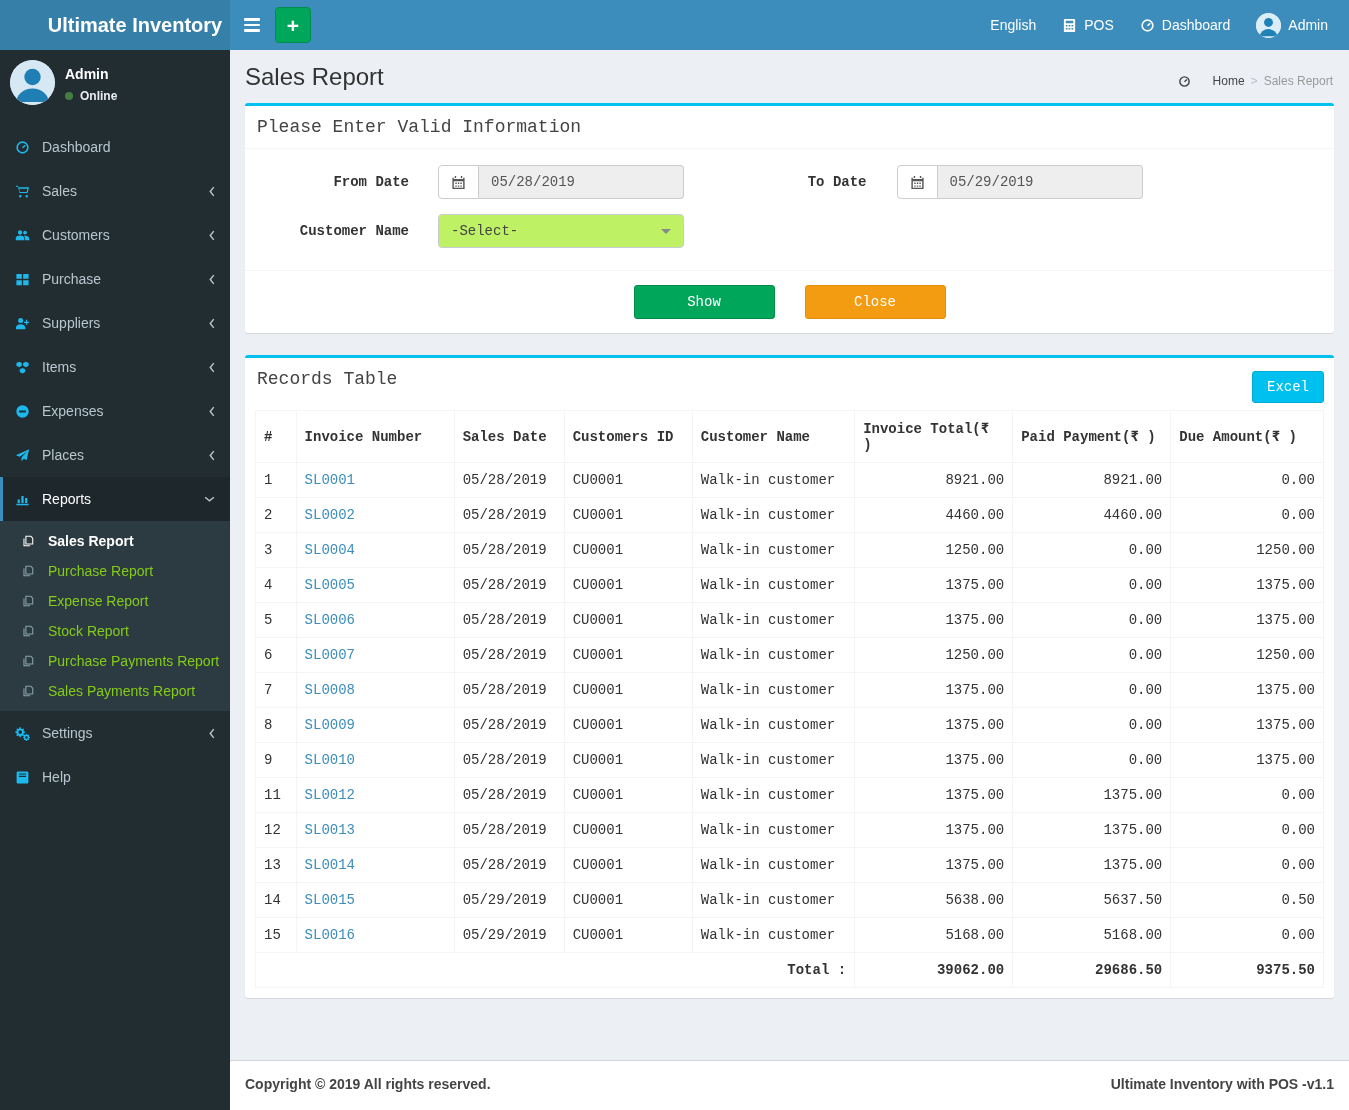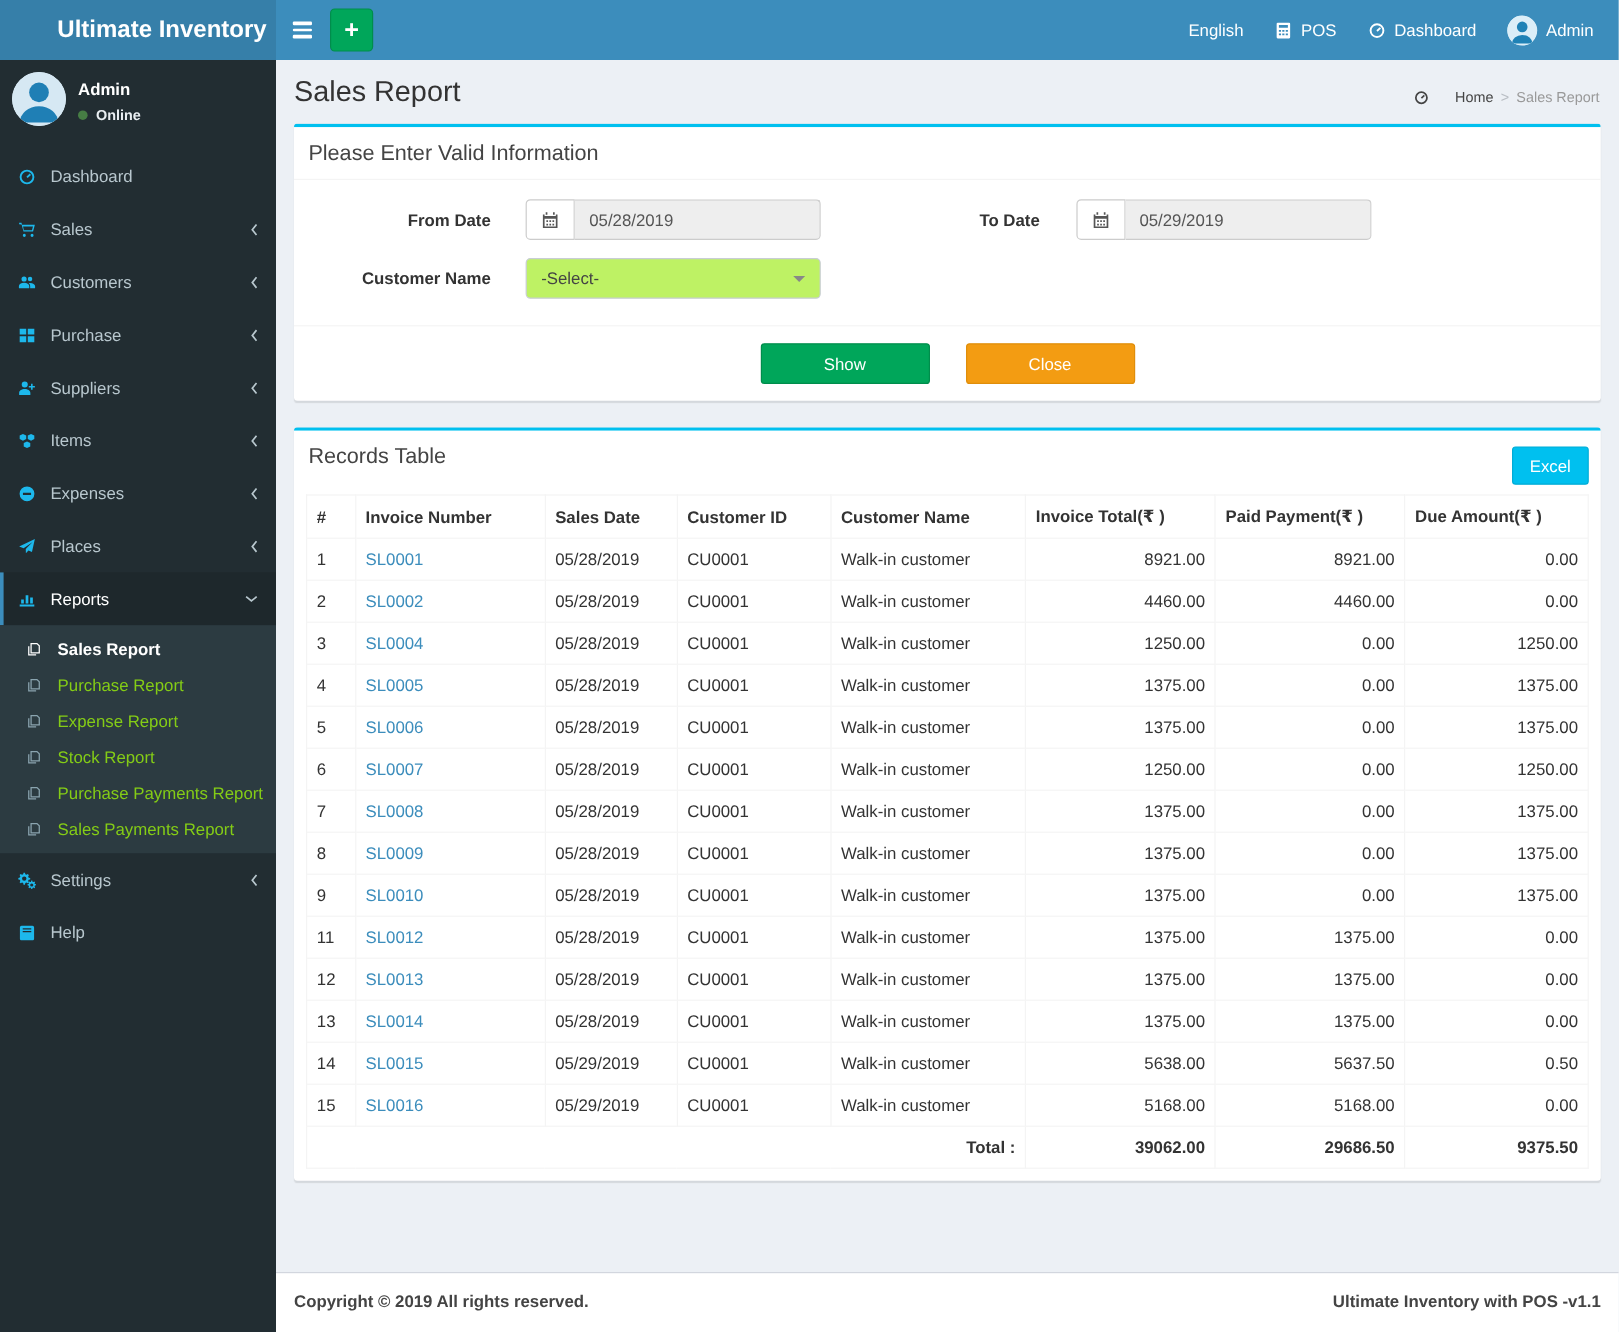--- a/index.html
+++ b/index.html
@@ -54,21 +54,21 @@
 
   
   .content-wrapper { position:absolute; top:50px; left:230px; right:0; bottom:50px; background:#ecf0f5; overflow:hidden; }
   .content-header { position:relative; padding:13px 15px 12px; }
   .content-header h1 { margin:0; font-size:24px; font-weight:normal; color:#333; }
   .breadcrumb { position:absolute; right:16px; top:24px; font-size:12px; color:#444; display:flex; align-items:center; gap:6px; }
   .breadcrumb .bc-home { display:flex; align-items:center; gap:22px; cursor:pointer; color:#444; }
   .breadcrumb .bc-sep { color:#b9bec4; }
   .breadcrumb .bc-current { color:#999; }
 
-  .box { background:#fff; border-top:3px solid #00c0ef; border-radius:3px; box-shadow:0 1px 1px rgba(0,0,0,.1); margin:0 15px 22px; position:relative; }
+  .box { background:#fff; border-top:3px solid #00c0ef; border-radius:3px; box-shadow:0 1px 1px rgba(0,0,0,.1); margin:0 15px 22px; position:relative;font-family:Liberation Mono, monospace; }
   .box-header { padding:11px 12px; font-size:18px; color:#444; }
   .filter-box .box-header { border-bottom:1px solid #f4f4f4; }
 
   .form-area { padding:16px 10px 22px; }
   .form-row { display:flex; margin-bottom:15px; }
   .form-row:last-child { margin-bottom:0; }
   .fhalf { width:50%; display:flex; align-items:center; }
   .fhalf label { font-weight:bold; font-size:14px; color:#333; text-align:right; }
   .fhalf.h1 label { width:154px; margin-right:29px; }
   .fhalf.h2 label { width:77px; margin-right:30px; }
@@ -435,21 +435,21 @@
           <col style="width:15.2%">
             <col style="width:14.8%">
             <col style="width:14.8%">
             <col style="width:14.3%">
         </colgroup>
         <thead id="records-head">
             <tr>
               <th>#</th>
               <th>Invoice Number</th>
               <th>Sales Date</th>
-              <th>Customer ID</th>
+              <th>Customers ID</th>
               <th>Customer Name</th>
               <th>Invoice Total(₹ )</th>
               <th>Paid Payment(₹ )</th>
               <th>Due Amount(₹ )</th>
             </tr>
           </thead>
         <tbody id="records-body">
             <tr>
               <td>1</td>
               <td><a href="#">SL0001</a></td>

